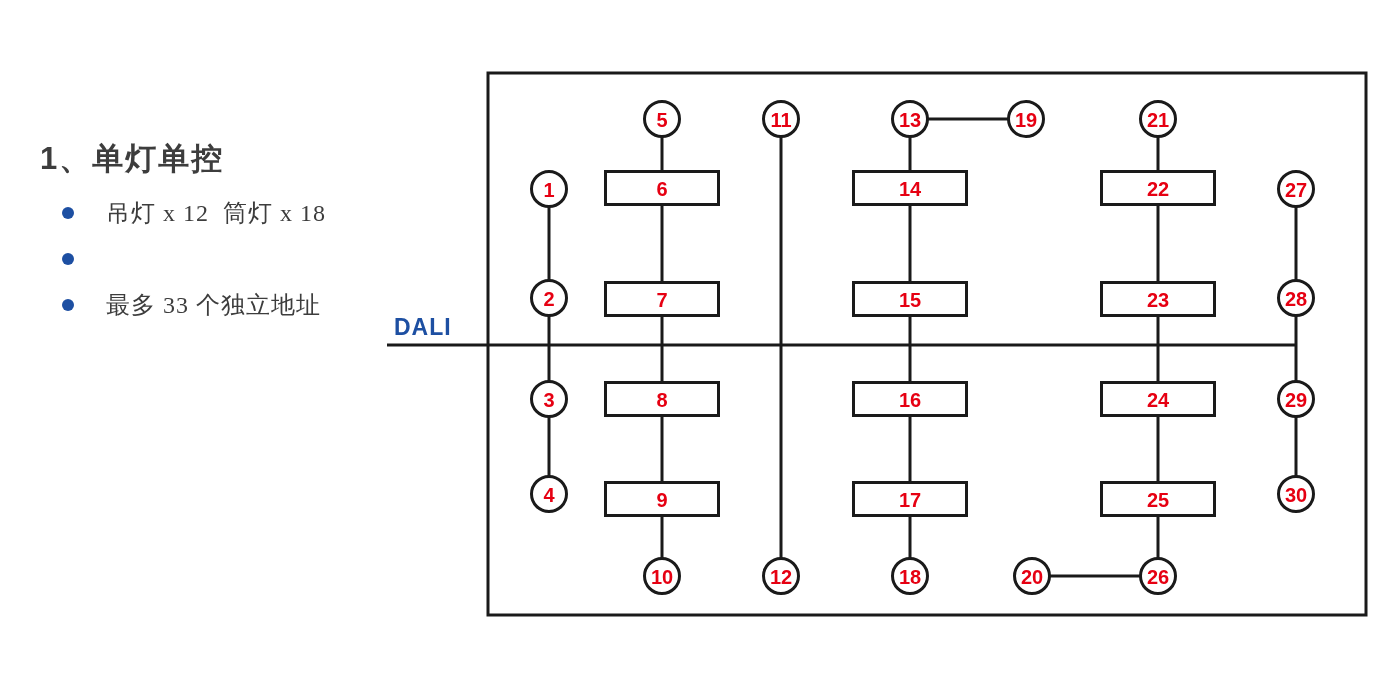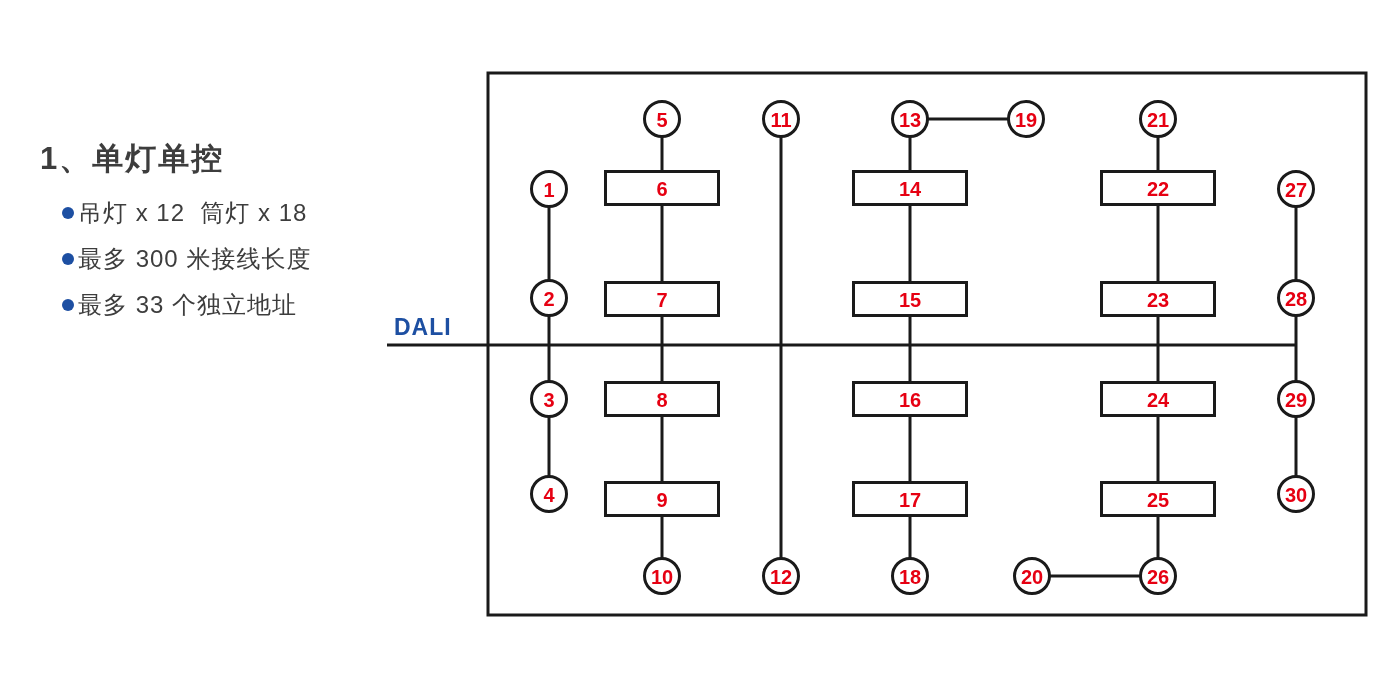--- a/index.html
+++ b/index.html
@@ -22,21 +22,21 @@
     color: #3d3d3d;
     white-space: nowrap;
   }
   .bullet-list {
     position: absolute;
     left: 62px;
     top: 174px;
     display: flex;
     flex-direction: column;
   }
-  .bullet-row { height: 46px; display: flex; align-items: center; gap: 4px; }
+  .bullet-row { height: 46px; display: flex; align-items: center; gap: 32px; font-family: Liberation Serif, serif; }
   .bullet-dot {
     width: 12px; height: 12px; border-radius: 50%;
     background: #1d4fa2; flex: 0 0 auto;
   }
   .bullet-text {
     font-size: 24px;
     color: #3d3d3d;
     letter-spacing: 1px;
     white-space: pre;
   }
@@ -59,21 +59,20 @@
   <div class="info-panel">
     <div class="section-title">1、单灯单控</div>
 
     <div class="bullet-list">
       <div class="bullet-row">
         <span class="bullet-dot"></span>
         <span class="bullet-text">吊灯 x 12  筒灯 x 18</span>
       </div>
       <div class="bullet-row">
         <span class="bullet-dot"></span>
-        <span class="bullet-text">最多 300 米接线长度</span>
       </div>
       <div class="bullet-row">
         <span class="bullet-dot"></span>
         <span class="bullet-text">最多 33 个独立地址</span>
       </div>
     </div>
   </div>
 
   <div class="dali-label">DALI</div>
 

